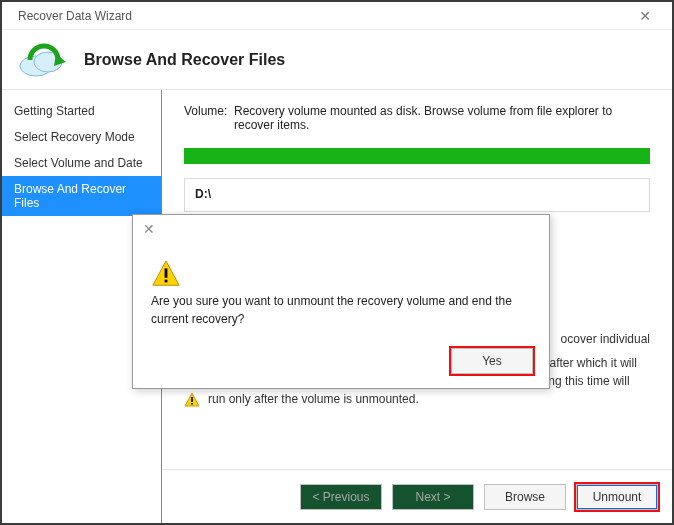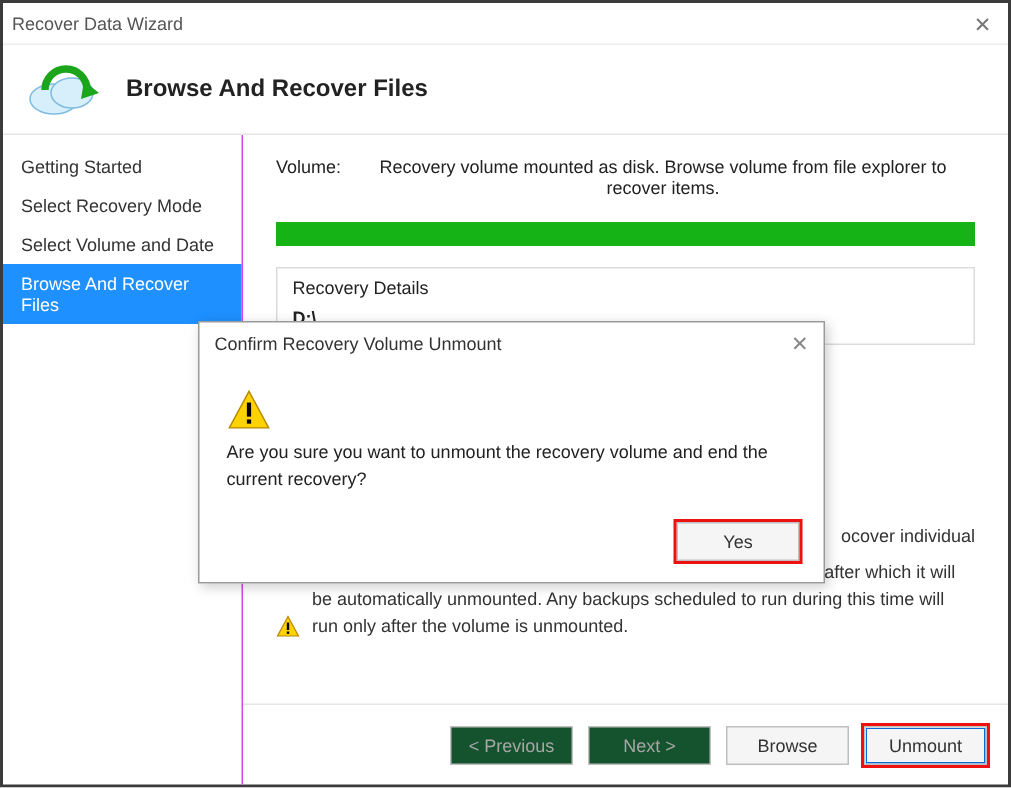--- a/index.html
+++ b/index.html
@@ -1,32 +1,32 @@
 <!DOCTYPE html>
 <html><head>
 <meta charset="utf-8">
 <style>
   * { box-sizing: border-box; }
   html, body { margin: 0; padding: 0; font-family: "Segoe UI", Arial, sans-serif; font-size: 12px; color: #222; background: #fff; }
   .window { width: 674px; height: 525px; border: 2px solid #3b3b3b; position: relative; background: #fff; }
-  .titlebar { height: 28px; display: flex; align-items: center; padding: 0 2px; border-bottom: 1px solid #eee; }
+  .titlebar { height: 28px; display: flex; align-items: center; padding: 0 12px; border-bottom: 1px solid #eee; }
   .titlebar .title { flex: 1; font-size: 12px; color: #555; padding-left: 4px; }
   .titlebar .close { width: 30px; text-align: center; color: #777; font-size: 14px; cursor: default; }
   .header { height: 60px; display: flex; align-items: center; padding: 0 14px; border-bottom: 1px solid #e5e5e5; }
   .logo { width: 54px; height: 40px; margin-right: 14px; }
   .header h1 { font-size: 16px; font-weight: 600; margin: 0; color: #222; }
   .body { display: flex; height: calc(100% - 28px - 60px); }
   .sidebar { width: 160px; border-right: 1px solid #d946ef; padding-top: 8px; }
   .sidebar .item { padding: 6px 12px; font-size: 12px; color: #333; cursor: default; }
   .sidebar .item.active { background: #1e90ff; color: #fff; }
   .main { flex: 1; display: flex; flex-direction: column; position: relative; }
   .content { flex: 1; padding: 14px 22px 0 22px; overflow: hidden; }
   .status-row { display: flex; margin-bottom: 16px; font-size: 12px; }
   .status-label { width: 50px; }
-  .status-text { flex: 1; text-align: center; }
+  .status-text { flex: 1; }
   .progress { height: 16px; background: #15b315; margin-bottom: 14px; }
   .details-box { border: 1px solid #dcdcdc; padding: 6px 10px 10px 10px; margin-bottom: 10px; }
   .details-title { font-size: 12px; margin-bottom: 4px; }
   .details-row { display: flex; align-items: center; font-size: 12px; font-weight: 600; padding-top: 2px;}
   .details-key { min-width: 140px; }
   .filler { height: 110px; }
   .hint-row { display: flex; align-items: center; margin-bottom: 8px; font-size: 12px; color: #333; }
   .hint-row .hint-text { margin-left: 20px; }
   .warn-block { display: flex; font-size: 12px; color: #333; margin-top: 6px; align-items: flex-end;}
   .warn-block .warn-text { margin-left: 8px; line-height: 1.5; }
@@ -80,21 +80,20 @@
       <div class="content">
 
         <div class="status-row">
           <span class="status-label">Volume:</span>
           <span class="status-text">Recovery volume mounted as disk. Browse volume from file explorer to recover items.</span>
         </div>
 
         <div class="progress"></div>
 
         <div class="details-box">
-          <div class="details-title">Recovery Details</div>
           <div class="details-row">
             <span>D:\</span>
           </div>
         </div>
 
         <div class="filler"></div>
 
         <div class="hint-row">
           <span style="flex:1"></span>
           <span class="hint-text">ocover individual</span>
@@ -117,21 +116,20 @@
         <span class="btn disabled">&lt; Previous</span>
         <span class="btn disabled">Next &gt;</span>
         <span class="btn">Browse</span>
         <span class="btn outlined-blue outlined-red" style="outline:2px solid #e11; box-shadow: inset 0 0 0 1px #0a6bd6;">Unmount</span>
       </div>
     </div>
   </div>
 
   <div class="dialog">
     <div class="dtitle">
-      <span class="dtext">Confirm Recovery Volume Unmount</span>
       <span class="dclose">✕</span>
     </div>
     <div class="dbody">
       <span class="dicon">
         <svg viewBox="0 0 32 32" width="30" height="30">
           <polygon points="16,2 30,28 2,28" fill="#ffd200" stroke="#b88700" stroke-width="1"></polygon>
           <rect x="14.5" y="10" width="3" height="10" fill="#000"></rect>
           <rect x="14.5" y="22" width="3" height="3" fill="#000"></rect>
         </svg>
       </span>

